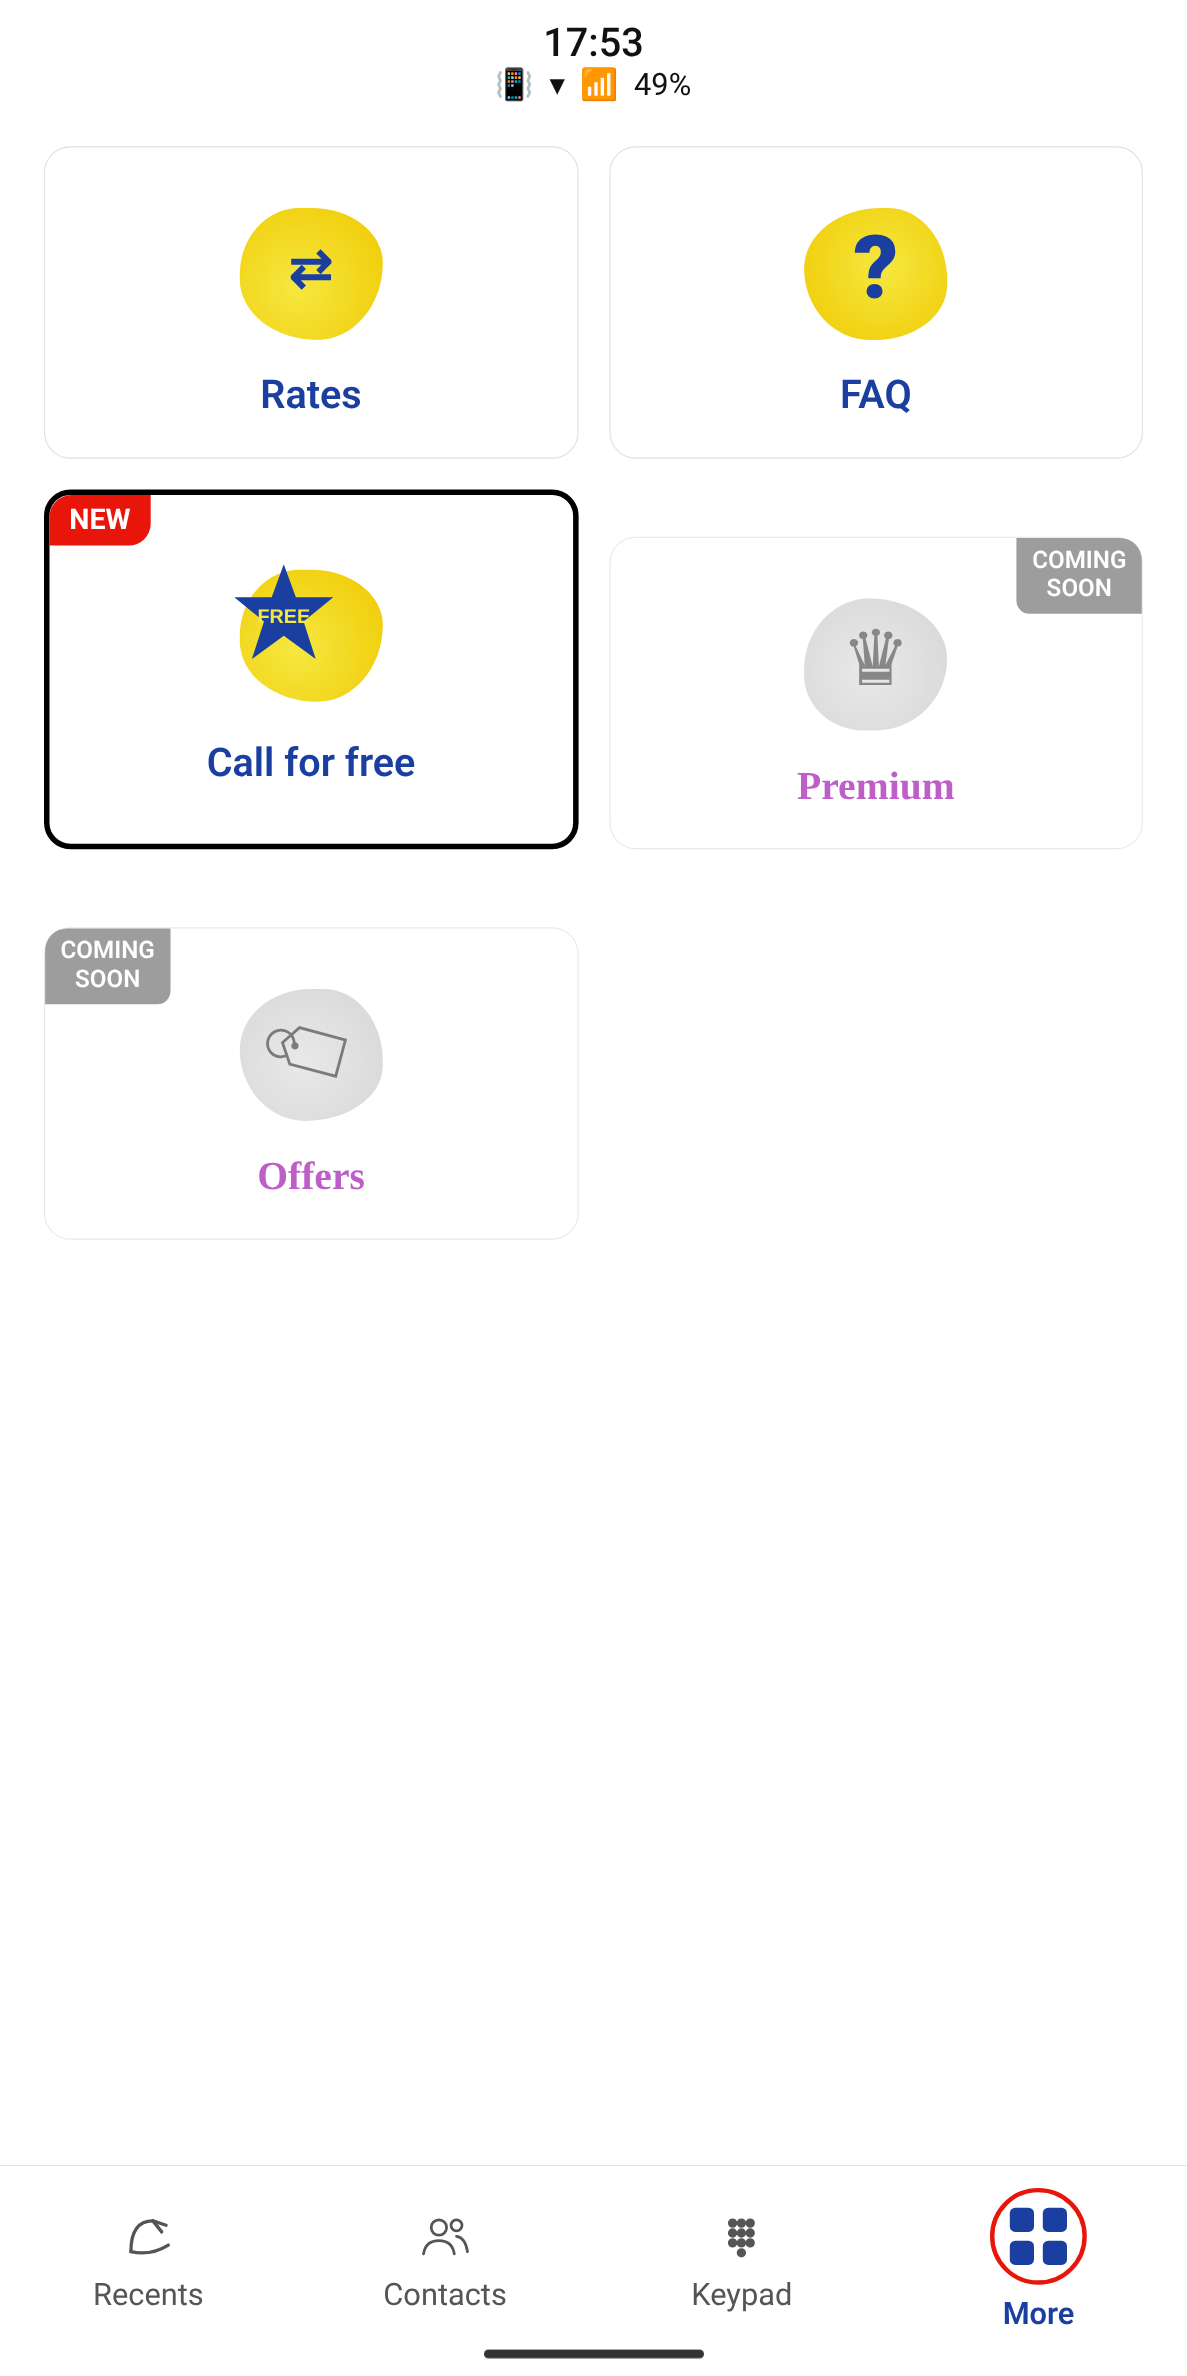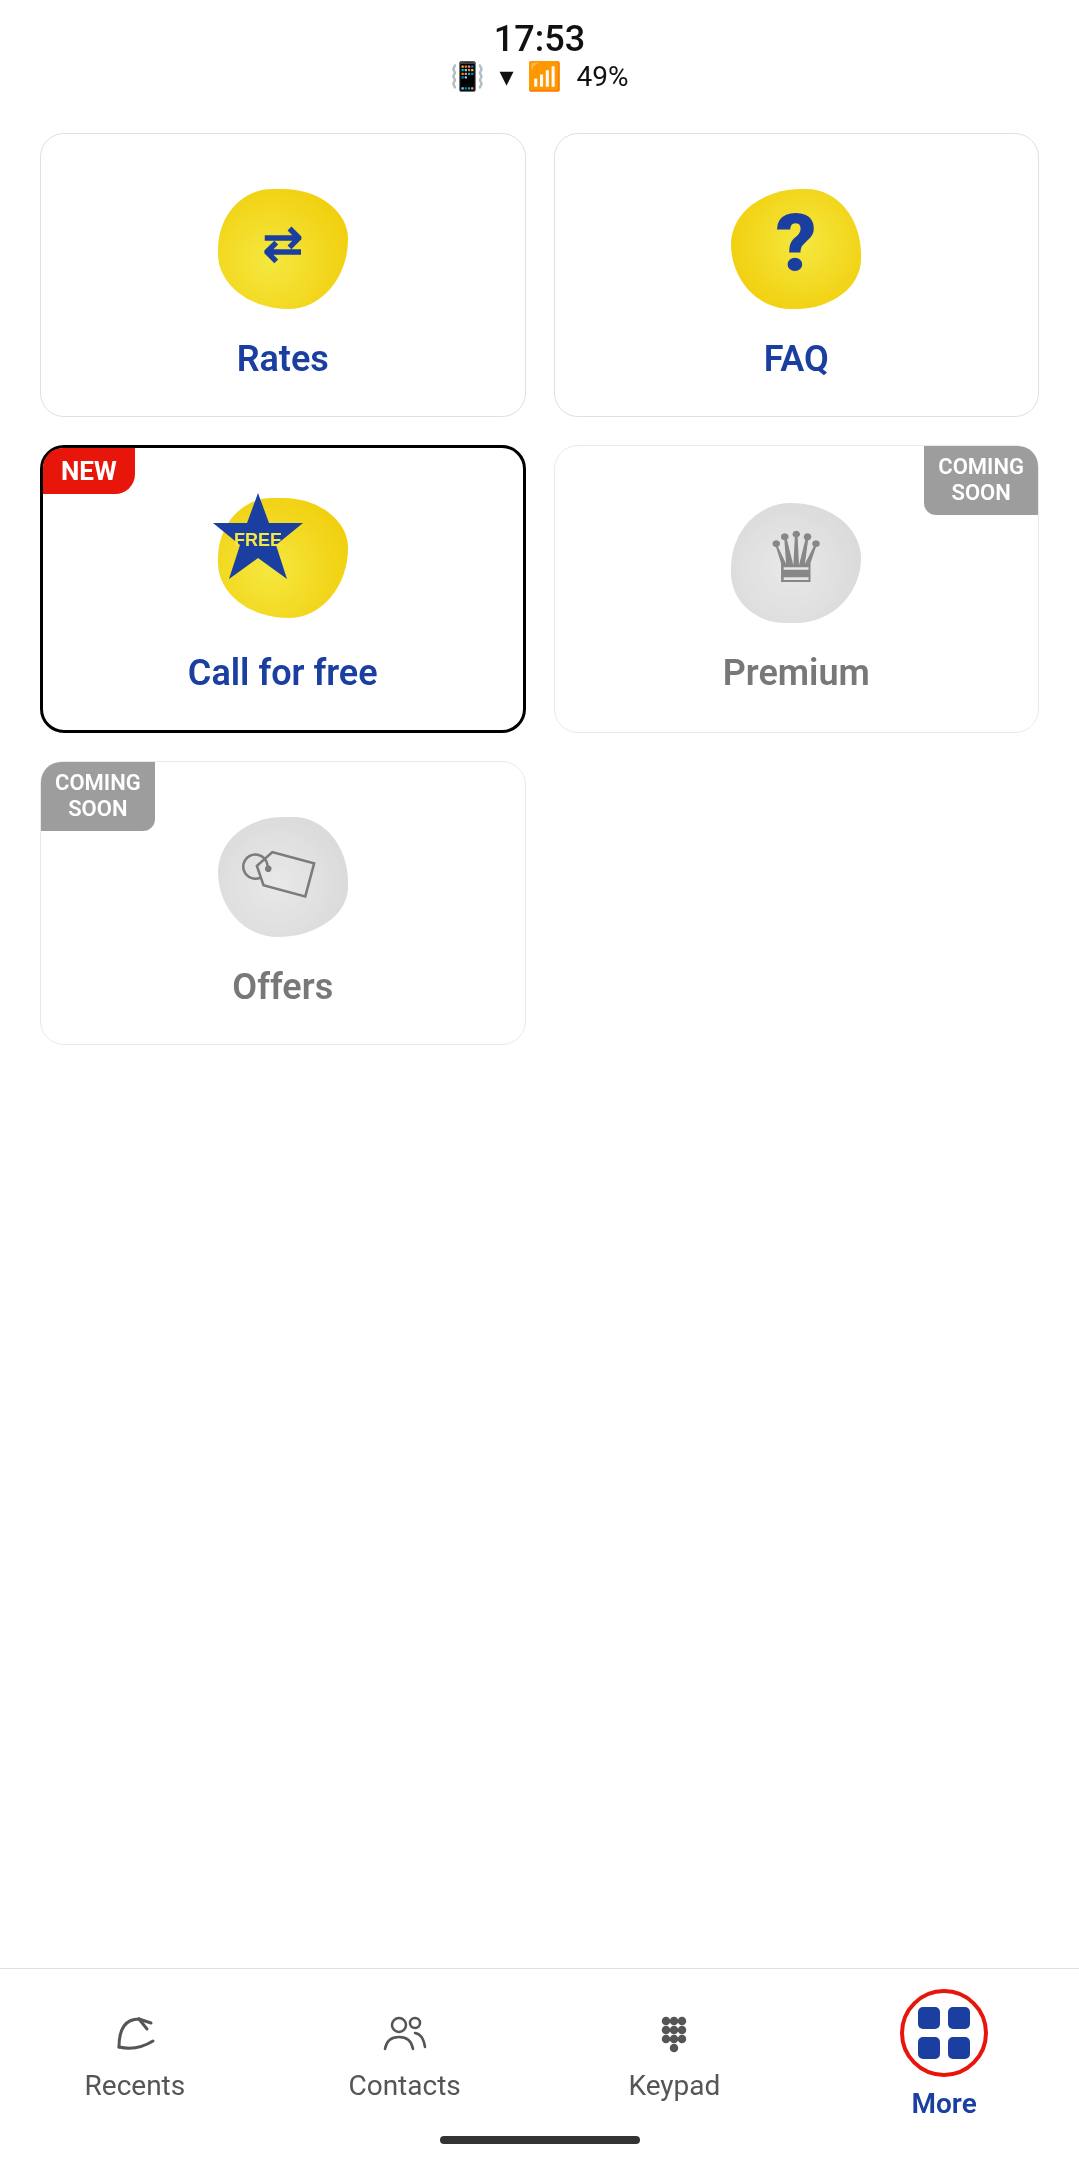--- a/index.html
+++ b/index.html
@@ -57,46 +57,48 @@
       display: flex;
       flex-direction: column;
       align-items: center;
       justify-content: center;
       position: relative;
       overflow: visible;
       min-height: 280px;
     }
 
     .card.highlighted {
-      border: 3px solid #000000;
+      border: 5px solid #000000;
       border-radius: 24px;
     }
 
     .card.disabled {
       opacity: 0.7;
+      margin-top: 43px;
     }
 
     .card-icon {
       width: 160px;
       height: 140px;
       display: flex;
       align-items: center;
       justify-content: center;
       margin-bottom: 24px;
     }
 
     .card-label {
       font-size: 36px;
       font-weight: 600;
       color: #1a3fa0;
       text-align: center;
     }
 
     .card-label.grey {
-      color: #404040;
+      color: #a21caf;
+      font-family: Liberation Serif, serif;
     }
 
     
     .badge-new {
       position: absolute;
       top: 0;
       left: 0;
       background: #e8150a;
       color: #fff;
       font-size: 26px;

